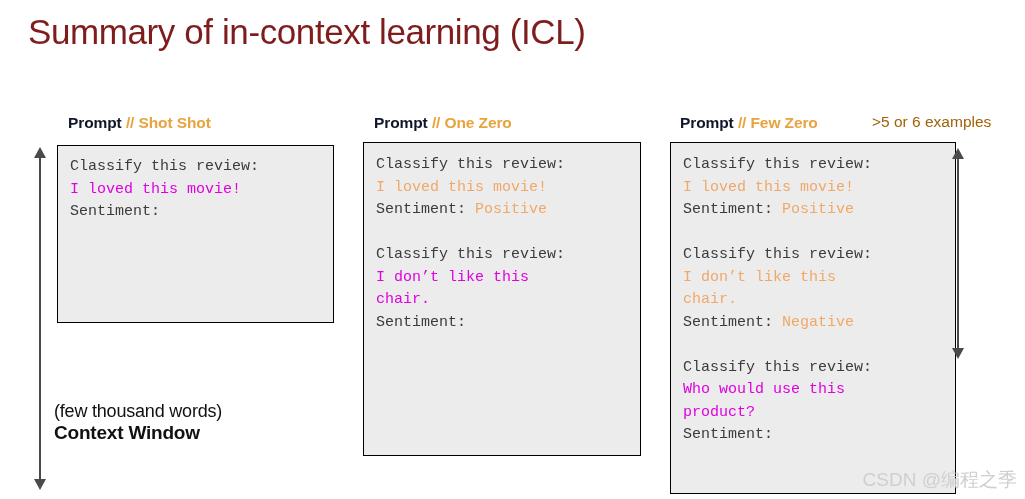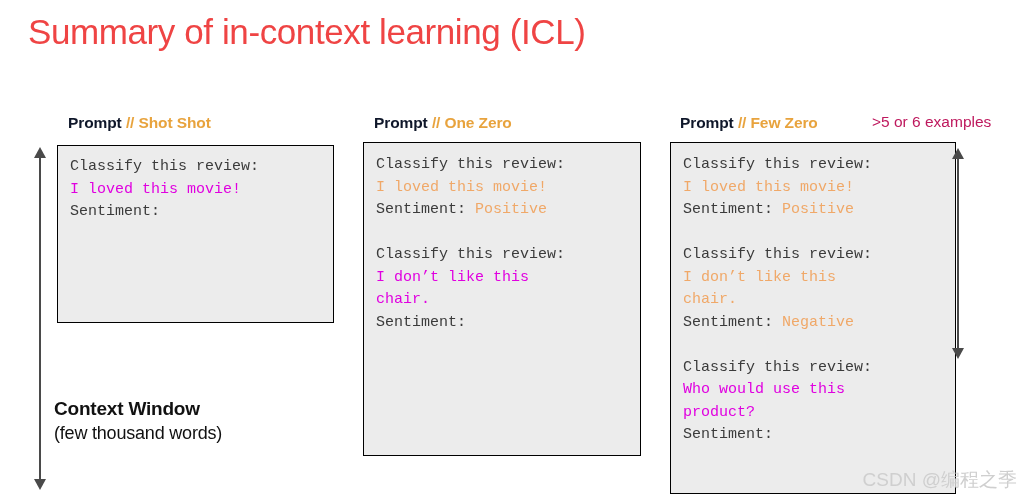--- a/index.html
+++ b/index.html
@@ -15,21 +15,21 @@
     overflow: hidden;
   }
 
   
   #slide-title {
     position: absolute;
     left: 28px;
     top: 12px;
     font-size: 35px;
     font-weight: 400;
-    color: #ef4444;
+    color: #7f1d1d;
     letter-spacing: -0.4px;
     white-space: nowrap;
   }
 
   
   .col-header {
     position: absolute;
     font-size: 15.5px;
     font-weight: 700;
     white-space: nowrap;
@@ -37,21 +37,21 @@
   }
   .col-header .hdr-prompt { color: #0f172a; }
   .col-header .hdr-mode   { color: #e8a33d; }
 
   #examples-note {
     position: absolute;
     left: 872px;
     top: 113px;
     font-size: 15.5px;
     font-weight: 400;
-    color: #be185d;
+    color: #a16207;
     white-space: nowrap;
   }
 
   
   .prompt-box {
     position: absolute;
     background: #ececec;
     border: 1px solid #000000;
     box-sizing: border-box;
   }
@@ -170,21 +170,21 @@
 
 <div class="prompt-box" id="box-few">
   <div class="code"><div><span class="dark">Classify this review:</span></div><div><span class="orange">I loved this movie!</span></div><div><span class="dark">Sentiment: </span><span class="orange">Positive</span></div><div class="blank-line"></div><div><span class="dark">Classify this review:</span></div><div><span class="orange">I don’t like this</span></div><div><span class="orange">chair.</span></div><div><span class="dark">Sentiment: </span><span class="orange">Negative</span></div><div class="blank-line"></div><div><span class="dark">Classify this review:</span></div><div><span class="magenta">Who would use this</span></div><div><span class="magenta">product?</span></div><div><span class="dark">Sentiment:</span></div></div>
 </div>
 
 <div class="arrow-head up" id="ctx-arrow-up"></div>
 <div class="arrow-line" id="ctx-arrow-line"></div>
 <div class="arrow-head down" id="ctx-arrow-down"></div>
 
 <div id="ctx-caption">
+  <span id="ctx-caption-sub">(few thousand words)</span>
   <span id="ctx-caption-title">Context Window</span>
-  <span id="ctx-caption-sub">(few thousand words)</span>
 </div>
 
 <div class="arrow-head up" id="few-arrow-up"></div>
 <div class="arrow-line" id="few-arrow-line"></div>
 <div class="arrow-head down" id="few-arrow-down"></div>
 
 <div id="watermark">CSDN @编程之季</div>
 
 </body></html>

